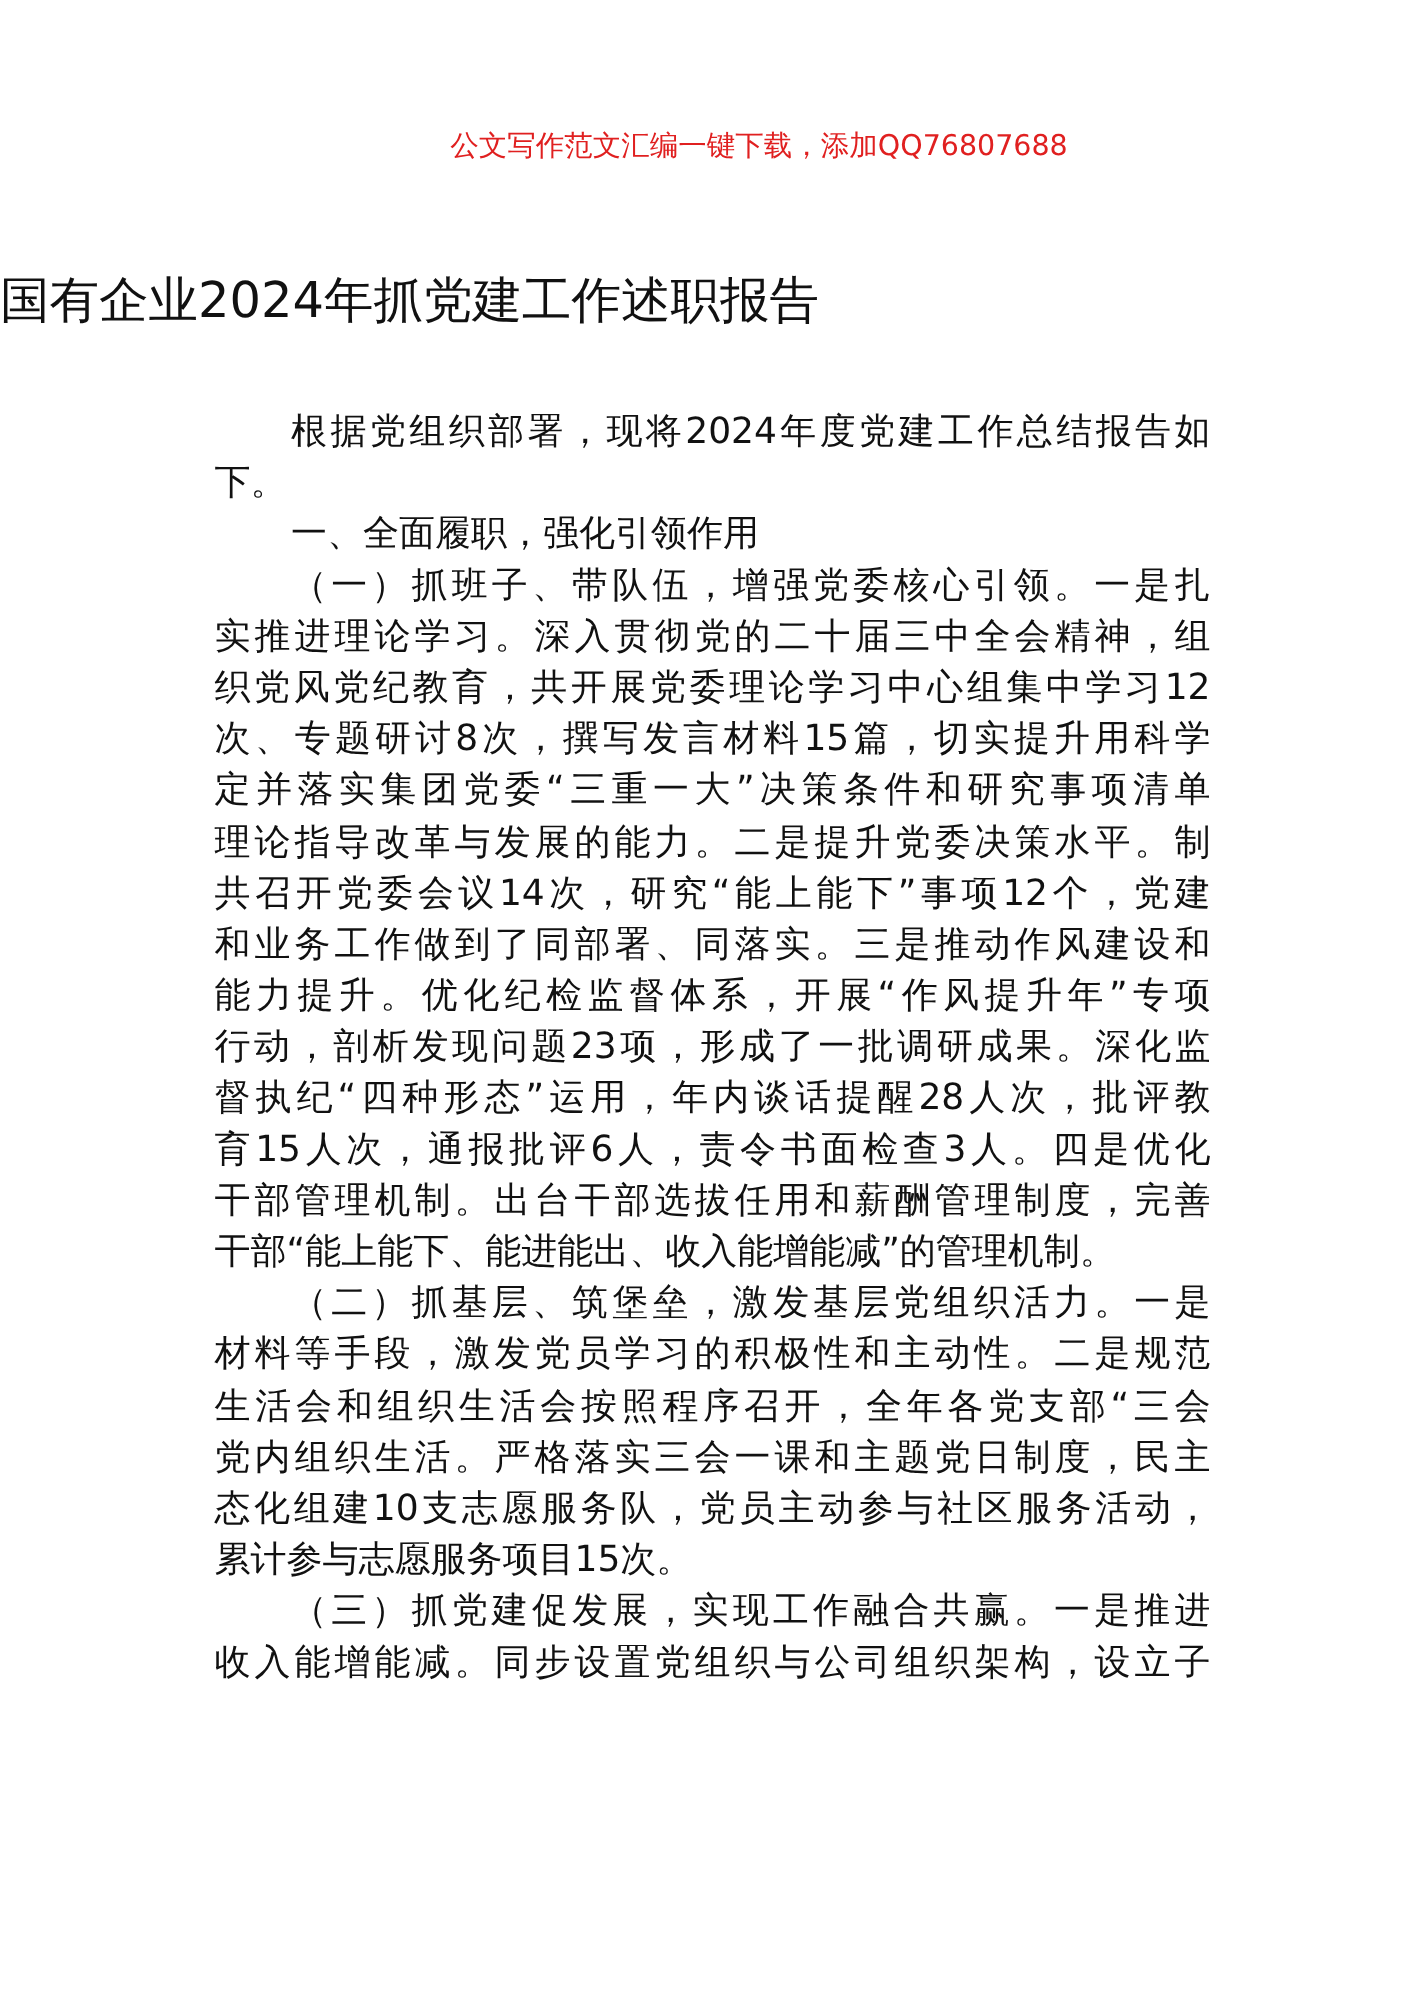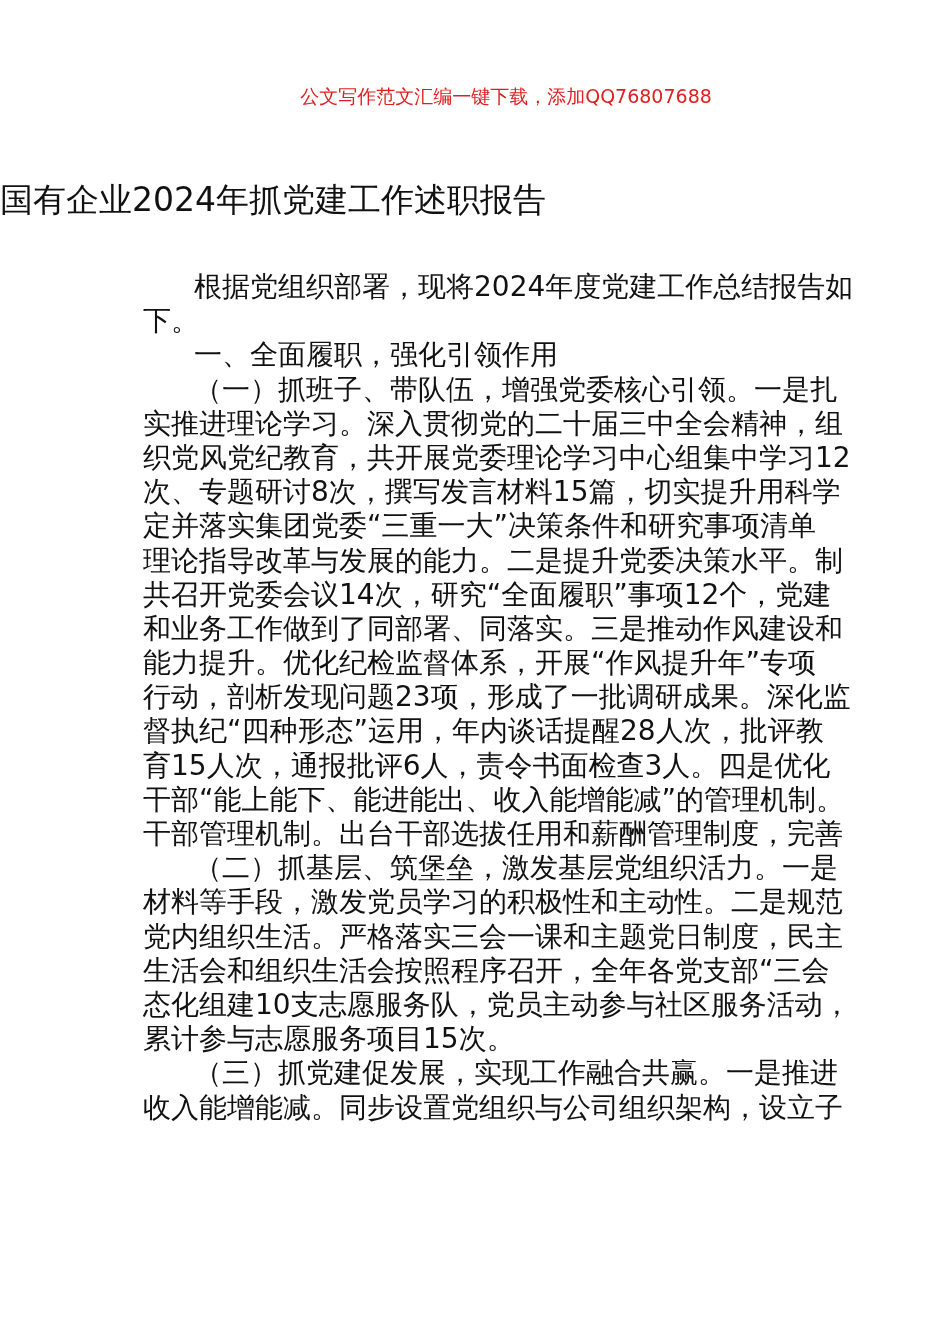--- a/index.html
+++ b/index.html
@@ -45,21 +45,21 @@
     }
     .body-text {
       position: absolute;
       left: 143px;
       top: 270px;
       width: 664px;
     }
     .line {
       height: 34.2px;
       line-height: 34.2px;
-      font-size: 28px;
+      font-size: 24px;
       white-space: nowrap;
       overflow: visible;
       text-align: justify;
       text-align-last: justify;
     }
     .line.last {
       text-align-last: left;
     }
     .indent {
       padding-left: 51px;
@@ -84,35 +84,35 @@
       <div class="line indent last">一、全面履职，强化引领作用</div>
     </div>
 
     <div>
       <div class="line indent">（一）抓班子、带队伍，增强党委核心引领。一是扎</div>
       <div class="line">实推进理论学习。深入贯彻党的二十届三中全会精神，组</div>
       <div class="line">织党风党纪教育，共开展党委理论学习中心组集中学习12</div>
       <div class="line">次、专题研讨8次，撰写发言材料15篇，切实提升用科学</div>
       <div class="line">定并落实集团党委“三重一大”决策条件和研究事项清单</div>
       <div class="line">理论指导改革与发展的能力。二是提升党委决策水平。制</div>
-      <div class="line">共召开党委会议14次，研究“全面履职”事项12个，党建</div>
+      <div class="line">共召开党委会议14次，研究“能上能下”事项12个，党建</div>
       <div class="line">和业务工作做到了同部署、同落实。三是推动作风建设和</div>
       <div class="line">能力提升。优化纪检监督体系，开展“作风提升年”专项</div>
       <div class="line">行动，剖析发现问题23项，形成了一批调研成果。深化监</div>
       <div class="line">督执纪“四种形态”运用，年内谈话提醒28人次，批评教</div>
       <div class="line">育15人次，通报批评6人，责令书面检查3人。四是优化</div>
+      <div class="line">干部管理机制。出台干部选拔任用和薪酬管理制度，完善</div>
       <div class="line last">干部“能上能下、能进能出、收入能增能减”的管理机制。</div>
-      <div class="line">干部管理机制。出台干部选拔任用和薪酬管理制度，完善</div>
     </div>
 
     <div>
       <div class="line indent">（二）抓基层、筑堡垒，激发基层党组织活力。一是</div>
       <div class="line">材料等手段，激发党员学习的积极性和主动性。二是规范</div>
+      <div class="line">生活会和组织生活会按照程序召开，全年各党支部“三会</div>
       <div class="line">党内组织生活。严格落实三会一课和主题党日制度，民主</div>
-      <div class="line">生活会和组织生活会按照程序召开，全年各党支部“三会</div>
       <div class="line">态化组建10支志愿服务队，党员主动参与社区服务活动，</div>
       <div class="line last">累计参与志愿服务项目15次。</div>
     </div>
 
     <div>
       <div class="line indent">（三）抓党建促发展，实现工作融合共赢。一是推进</div>
       <div class="line">收入能增能减。同步设置党组织与公司组织架构，设立子</div>
     </div>
   </div>
 </div>

